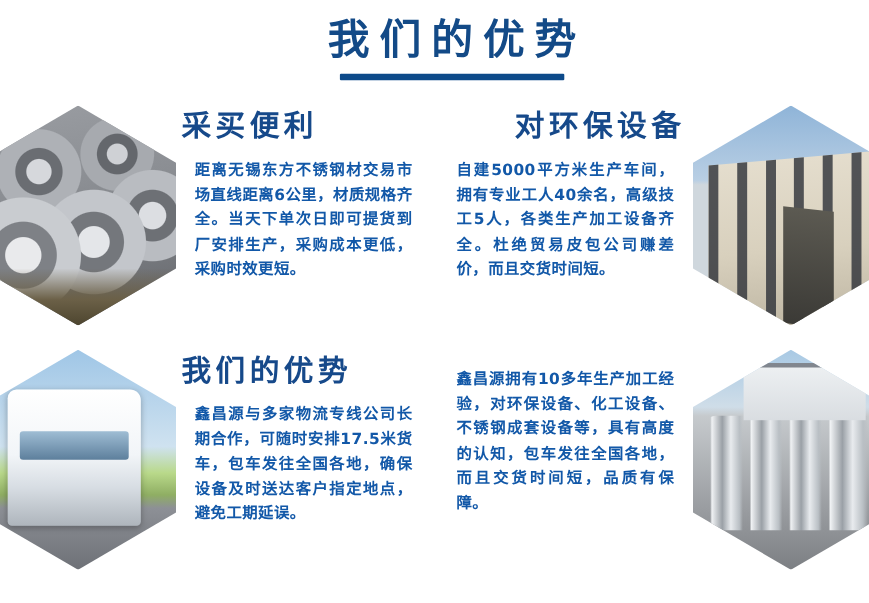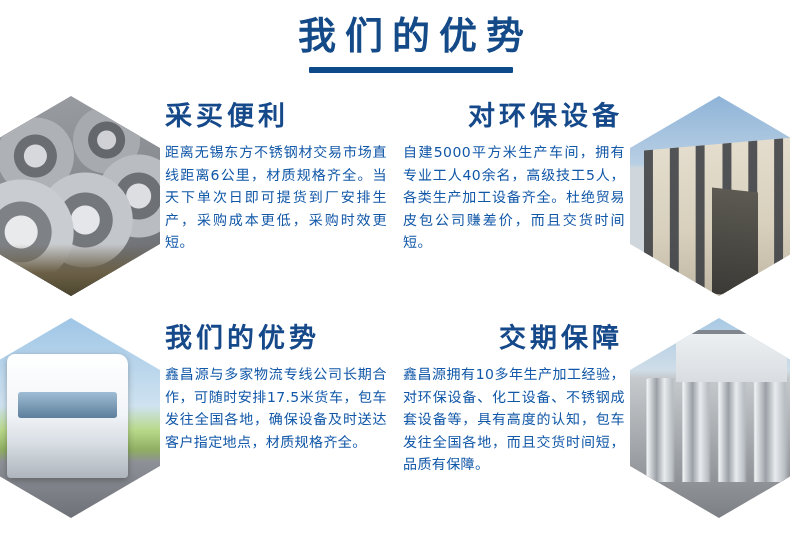--- a/index.html
+++ b/index.html
@@ -117,24 +117,24 @@
   .txt{position:absolute;top:8px;width:222px;}
   .card.c0 .txt{left:165px;text-align:left;}
   .card.c1 .txt{left:8px;text-align:left;}
   .card.c1 .card-title{text-align:right;padding-right:2px;}
 
   .card-title{
     font-size:27px;line-height:32px;font-weight:700;
     color:#16498a;letter-spacing:4px;margin:0 0 9px 0;
   }
   .card-body{
-    font-size:14px;line-height:22.5px;font-weight:400;
+    font-size:14px;line-height:22.5px;font-weight:700;
     color:#1258a8;letter-spacing:.4px;
     text-align:justify;text-justify:inter-ideograph;
-    margin:0;
+    margin:12px;
   }
 </style>
 </head>
 <body>
 
 <div class="page">
 
   <div class="header">
     <div class="header-title">我们的优势</div>
     <div class="header-rule"></div>
@@ -161,28 +161,27 @@
         <p class="card-body">自建5000平方米生产车间，拥有专业工人40余名，高级技工5人，各类生产加工设备齐全。杜绝贸易皮包公司赚差价，而且交货时间短。</p>
       </div>
     </div>
 
     <div class="card r1 c0">
       <div class="hex">
         <div class="hex-inner ph-truck"></div>
       </div>
       <div class="txt">
         <h3 class="card-title">我们的优势</h3>
-        <p class="card-body">鑫昌源与多家物流专线公司长期合作，可随时安排17.5米货车，包车发往全国各地，确保设备及时送达客户指定地点，材质规格齐全。</p>
+        <p class="card-body">鑫昌源与多家物流专线公司长期合作，可随时安排17.5米货车，包车发往全国各地，确保设备及时送达客户指定地点，避免工期延误。</p>
       </div>
     </div>
 
     <div class="card r1 c1">
       <div class="hex">
         <div class="hex-inner ph-tanks"></div>
       </div>
       <div class="txt">
-        <h3 class="card-title">交期保障</h3>
         <p class="card-body">鑫昌源拥有10多年生产加工经验，对环保设备、化工设备、不锈钢成套设备等，具有高度的认知，包车发往全国各地，而且交货时间短，品质有保障。</p>
       </div>
     </div>
 
   </div>
 </div>
 
 </body></html>

